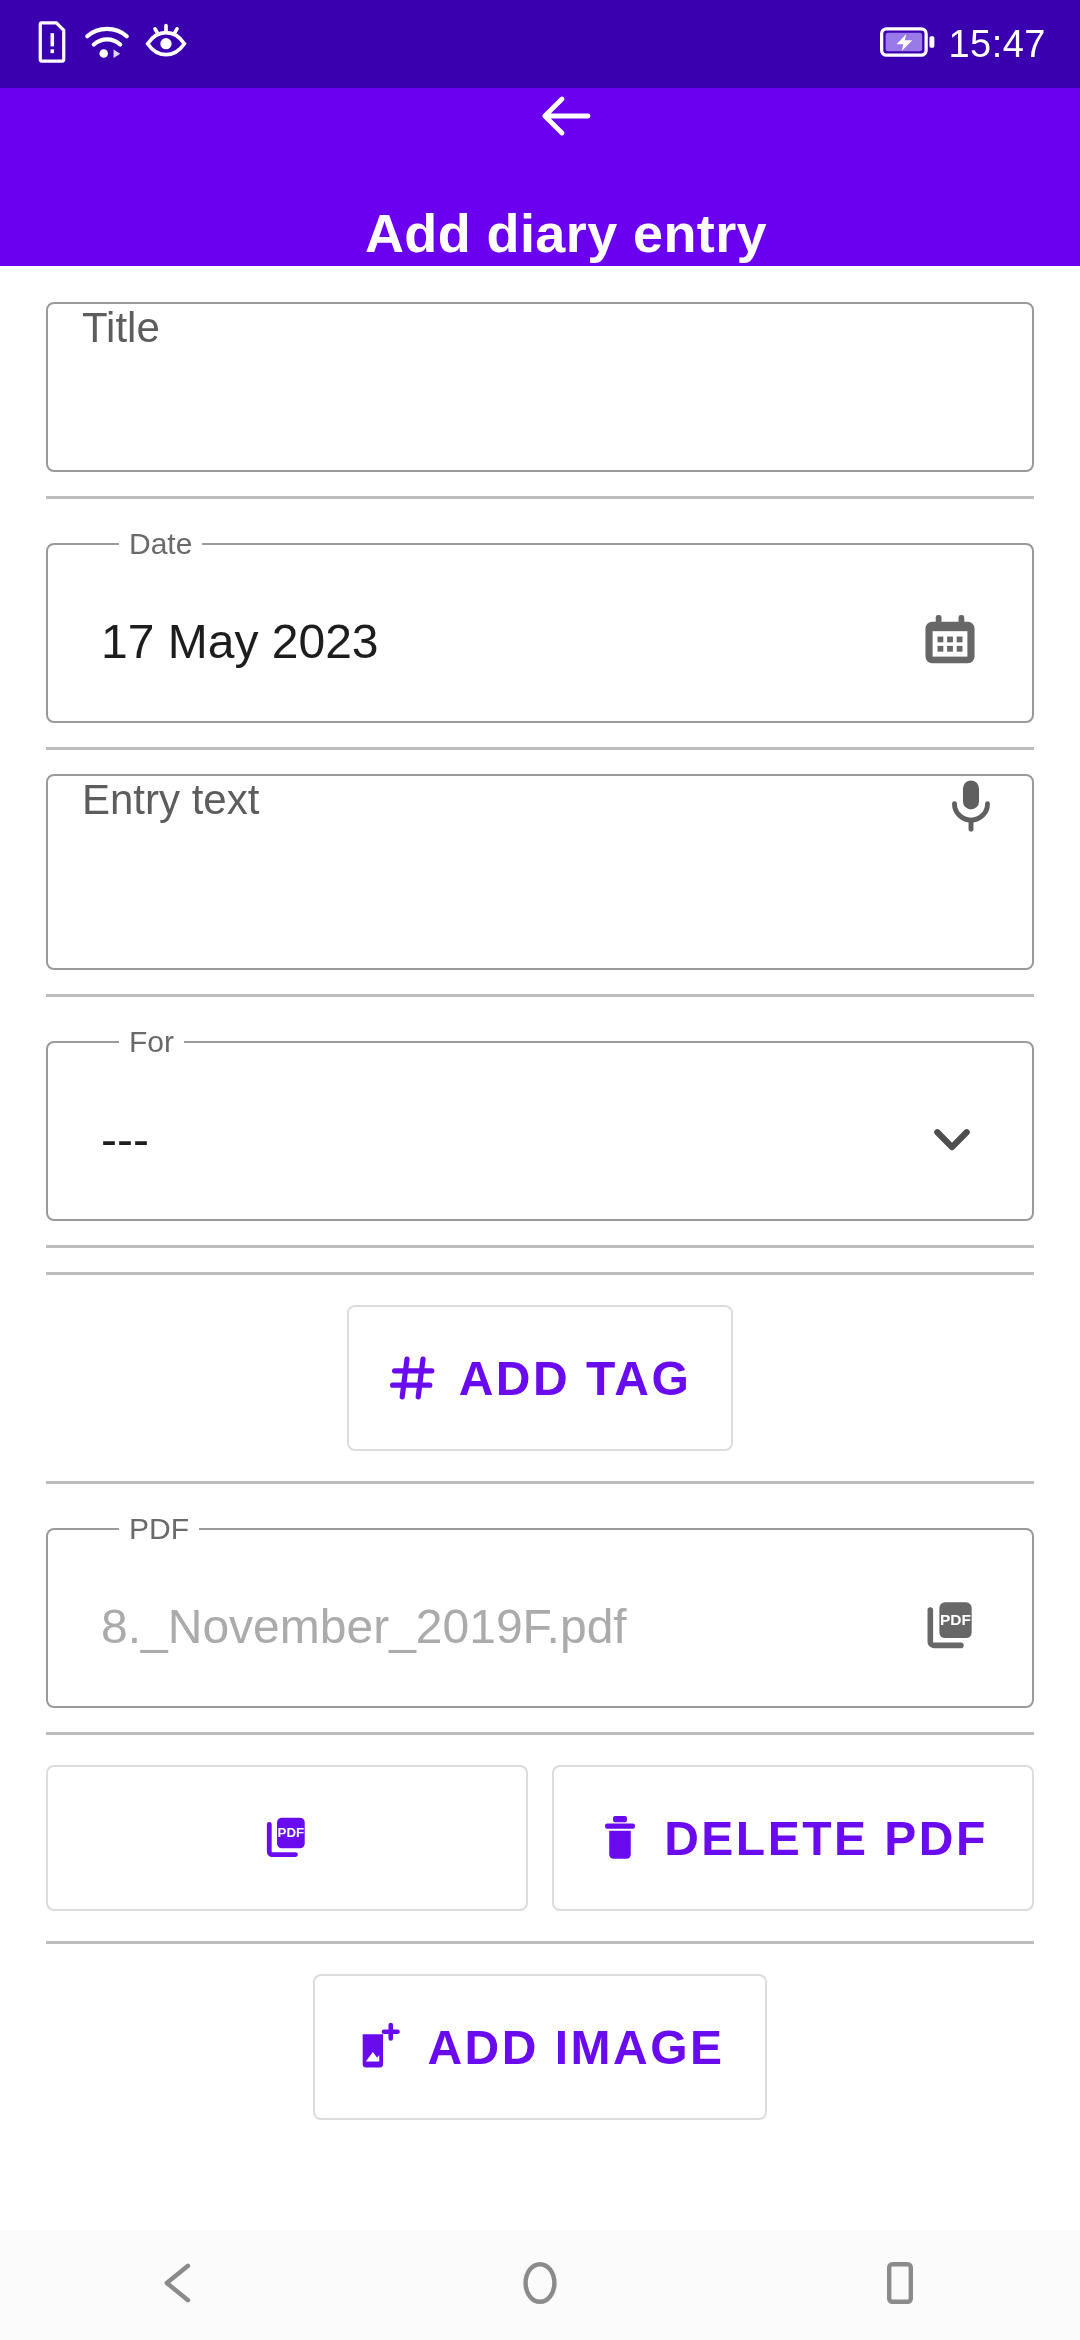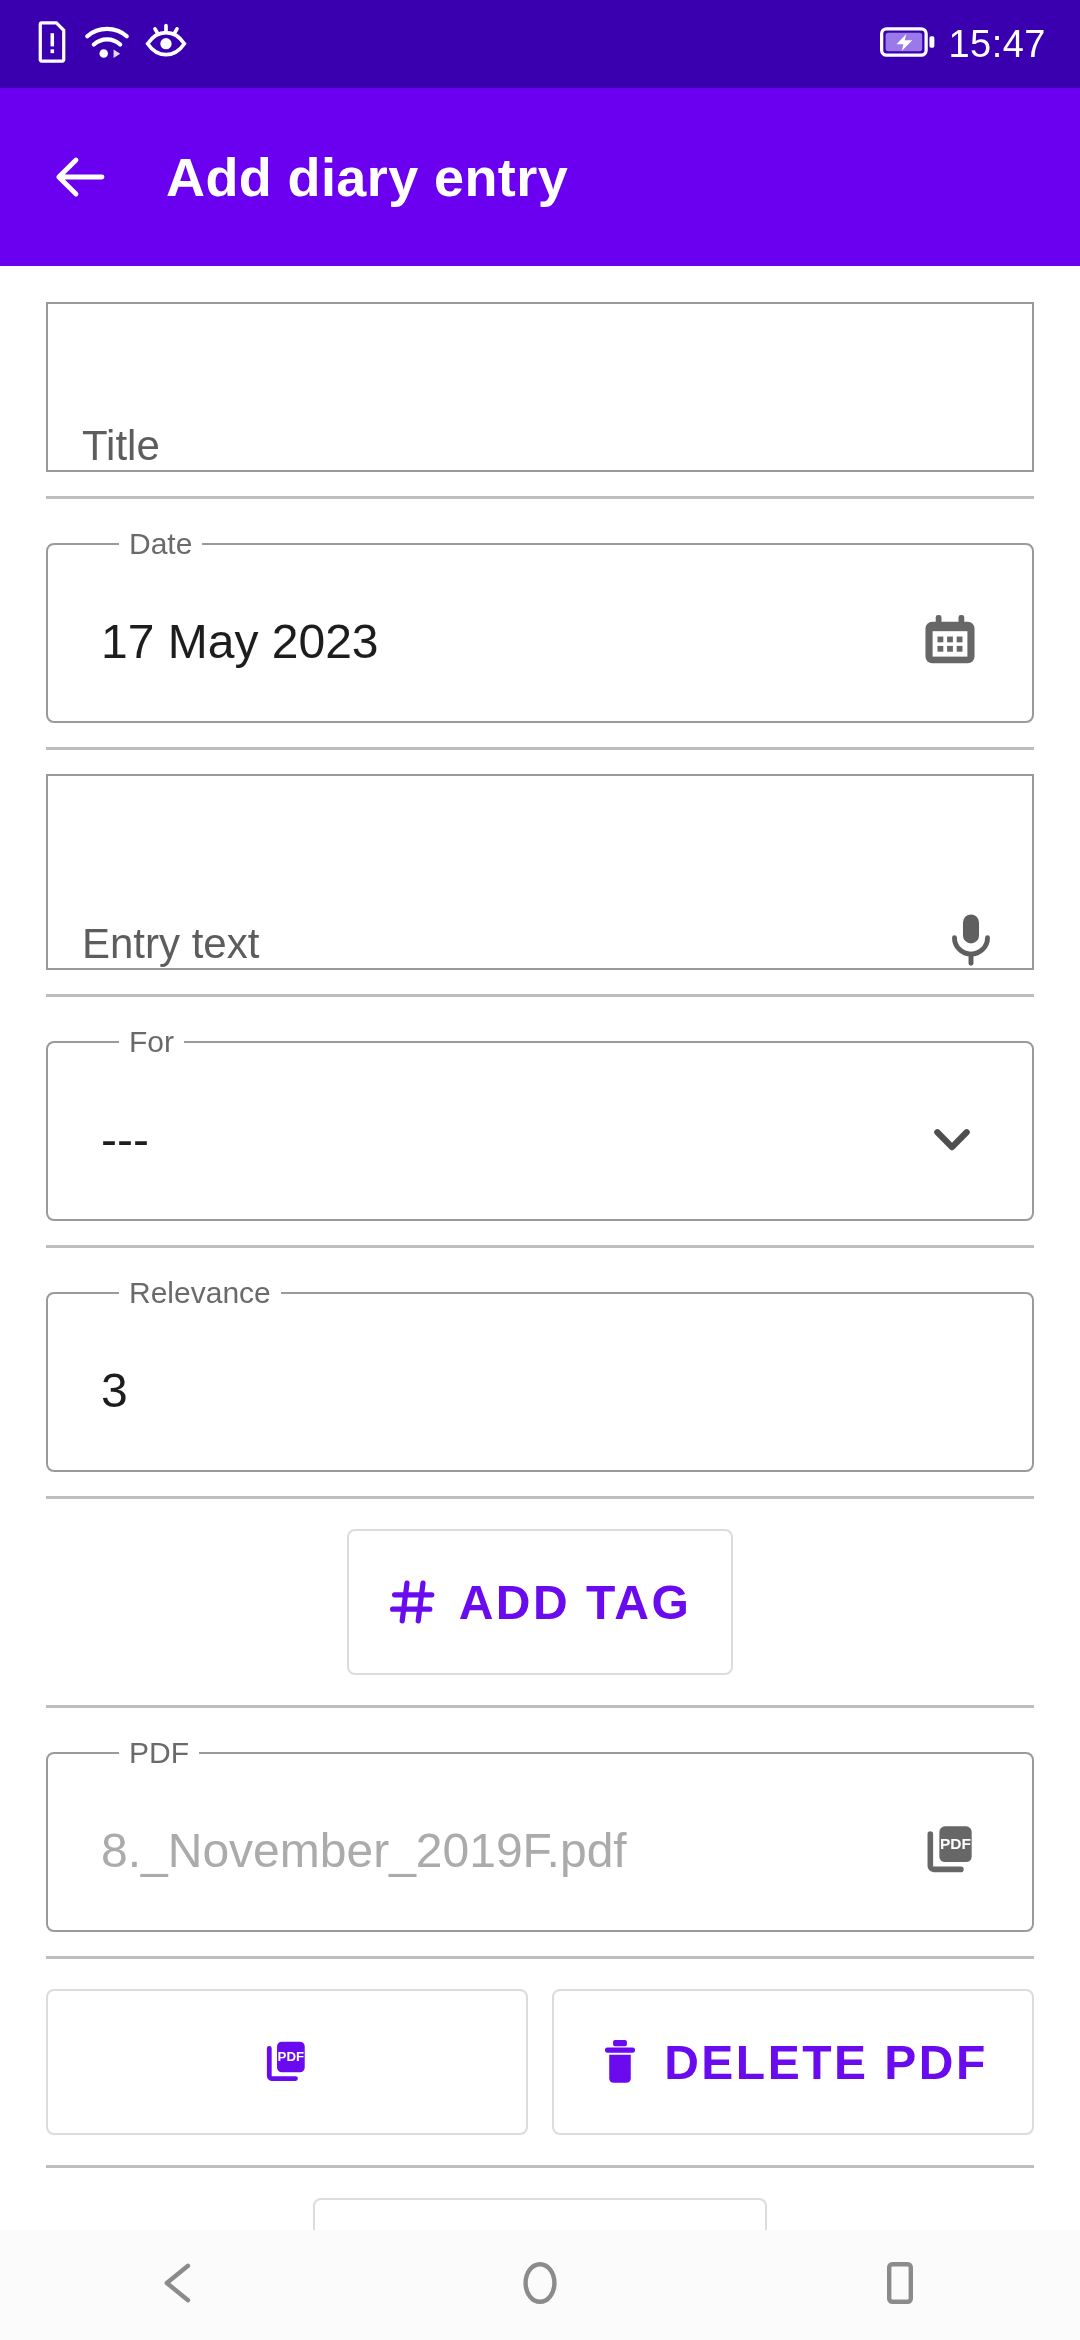--- a/index.html
+++ b/index.html
@@ -18,36 +18,36 @@
     padding: 0 34px;
   }
   .status-left { display: flex; align-items: center; gap: 14px; }
   .status-right { display: flex; align-items: center; gap: 12px; margin-left: 20px; }
   .status-time { color: #fff; font-size: 38px; letter-spacing: 0.5px; }
   .sicon { display: block; }
 
   
   .appbar {
     height: 178px; background: #6a00ef;
-    display: flex; align-items: center; padding-left: 52px; gap: 58px;
+    display: flex; align-items: center; padding-left: 52px; gap: 58px; flex-direction: column;
   }
   .back-arrow { width: 56px; height: 56px; flex: 0 0 auto; }
   .appbar-title {
     color: #ffffff; font-size: 54px; font-weight: bold; letter-spacing: 0.4px;
   }
 
   
   .content { padding: 0 46px; background: #fff; }
 
   .divider { height: 3px; background: #bdbdbd; margin: 0; }
 
   
   .box {
-    border: 2px solid #9a9a9a; border-radius: 0;
-    height: 170px; display: flex; align-items: flex-end;
+    border: 2px solid #9a9a9a; border-radius: 8px;
+    height: 170px; display: flex; align-items: flex-start;
     padding: 0 34px; position: relative; background: #fff;
   }
   .box.tall { height: 196px; }
   .box-text { font-size: 42px; color: #5d5d5d; }
   .box .trail { margin-left: auto; display: flex; align-items: center; }
 
   
   .legendbox { position: relative; margin-top: 28px; }
   .legendbox fieldset {
     border: 2px solid #9a9a9a; border-radius: 8px;
@@ -201,28 +201,20 @@
               <path d="M5.5 9l6.5 6.6L18.5 9" fill="none" stroke="#4f4f4f" stroke-width="2.8" stroke-linecap="round" stroke-linejoin="round"></path>
             </svg>
           </span>
         </div>
       </fieldset>
     </div>
 
     <div class="gap-sm"></div>
     <div class="divider"></div>
 
-    <div class="legendbox">
-      <fieldset>
-        <legend>Relevance</legend>
-        <div class="legend-row">
-          <span class="legend-val">3</span>
-        </div>
-      </fieldset>
-    </div>
 
     <div class="gap-sm"></div>
     <div class="divider"></div>
 
     <div class="btn-row">
       <div class="btn">
         <span class="btn-icon">
           <svg width="48" height="48" viewBox="0 0 24 24">
             <path d="M9 2.6L6.6 21.4M17 2.6l-2.4 18.8M2.8 8.4h18.6M1.8 15.6h18.6" stroke="#6a0bef" stroke-width="2.6" stroke-linecap="round"></path>
           </svg>

